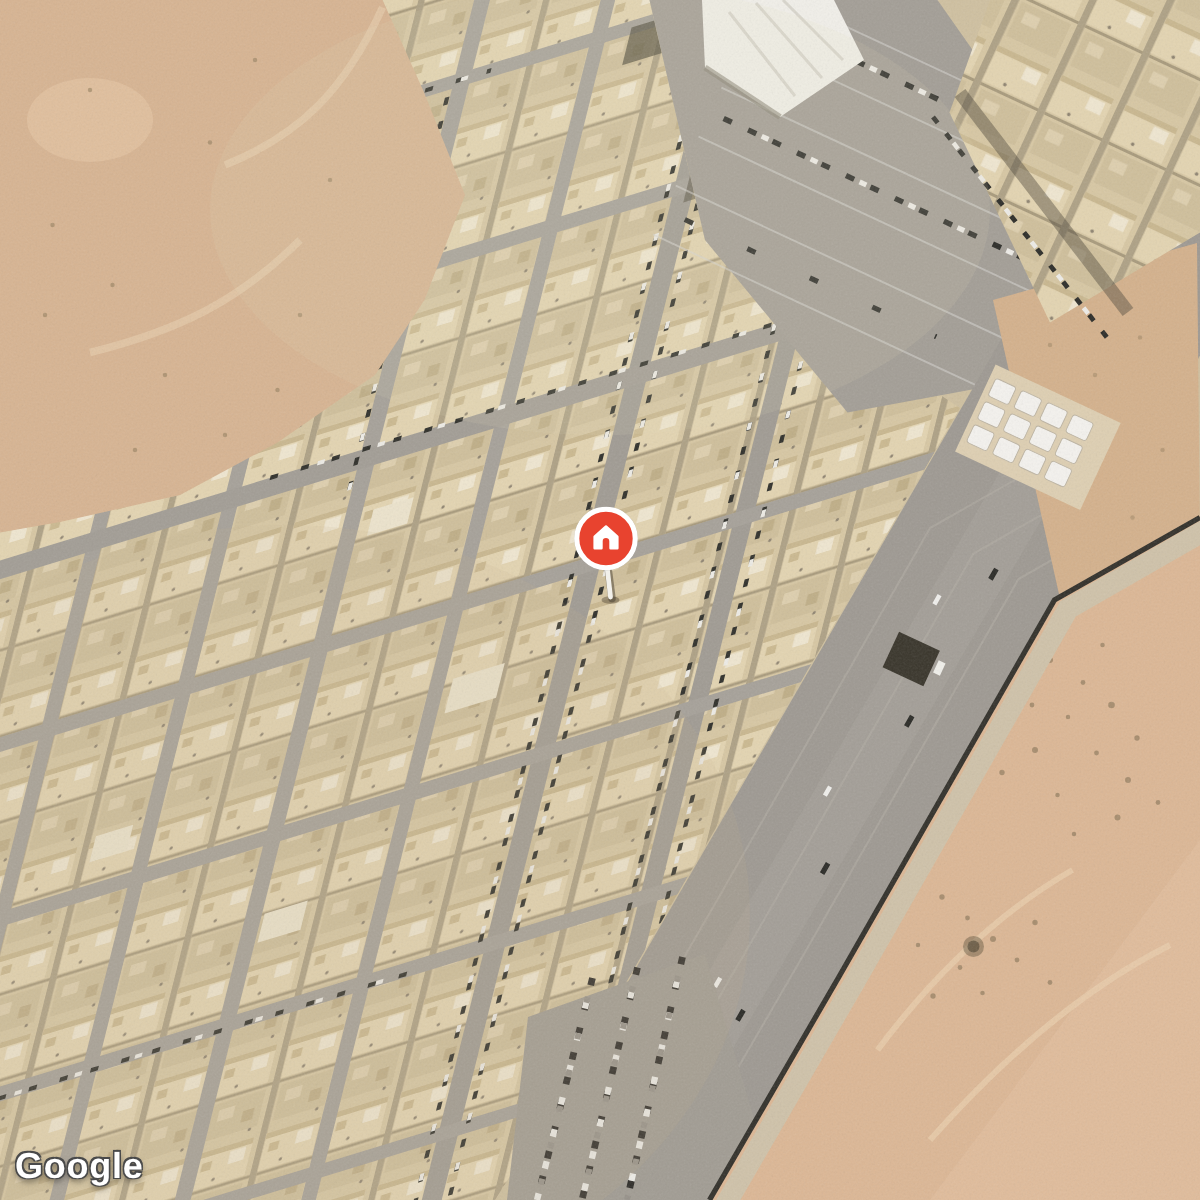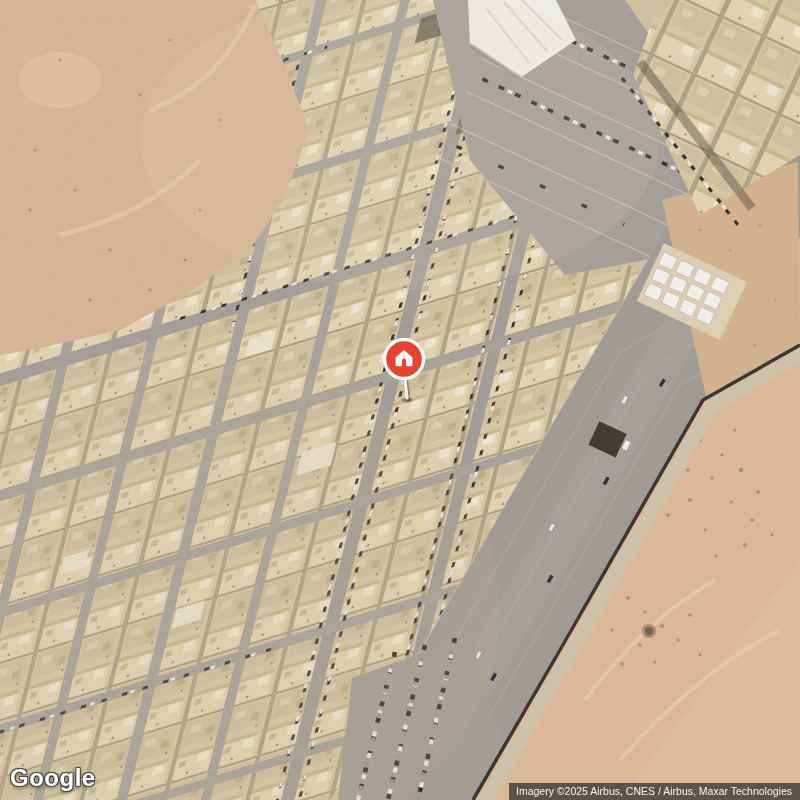--- a/index.html
+++ b/index.html
@@ -238,15 +238,14 @@
     <ellipse cx="3" cy="41" rx="6" ry="2.5" fill="rgba(70,60,45,0.4)"></ellipse>
     <path d="M1,17 L4,40" stroke="rgba(70,62,50,0.5)" stroke-width="5" stroke-linecap="round" fill="none"></path>
     <path d="M0.5,17 L3,39" stroke="#f2f0ea" stroke-width="3.2" stroke-linecap="round" fill="none"></path>
     <circle r="20.5" fill="none" stroke="rgba(0,0,0,0.18)" stroke-width="1.5"></circle>
     <circle r="19.5" stroke="#ffffff" stroke-width="3.4" fill="#e8432f"></circle>
     <path d="M-7.6,6.5 L-7.6,-1.2 L0,-8 L7.6,-1.2 L7.6,6.5 L3,6.5 L3,1.8 A3,3 0 0 0 -3,1.8 L-3,6.5 Z" fill="#ffffff" stroke="#ffffff" stroke-width="1.6" stroke-linejoin="round"></path>
   </g>
 </svg>
 
 <div class="google-logo">Google</div>
-<div class="attribution">Imagery ©2025 Airbus, CNES / Airbus, Maxar Technologies</div>
 
 </div>
 
 </body></html>

